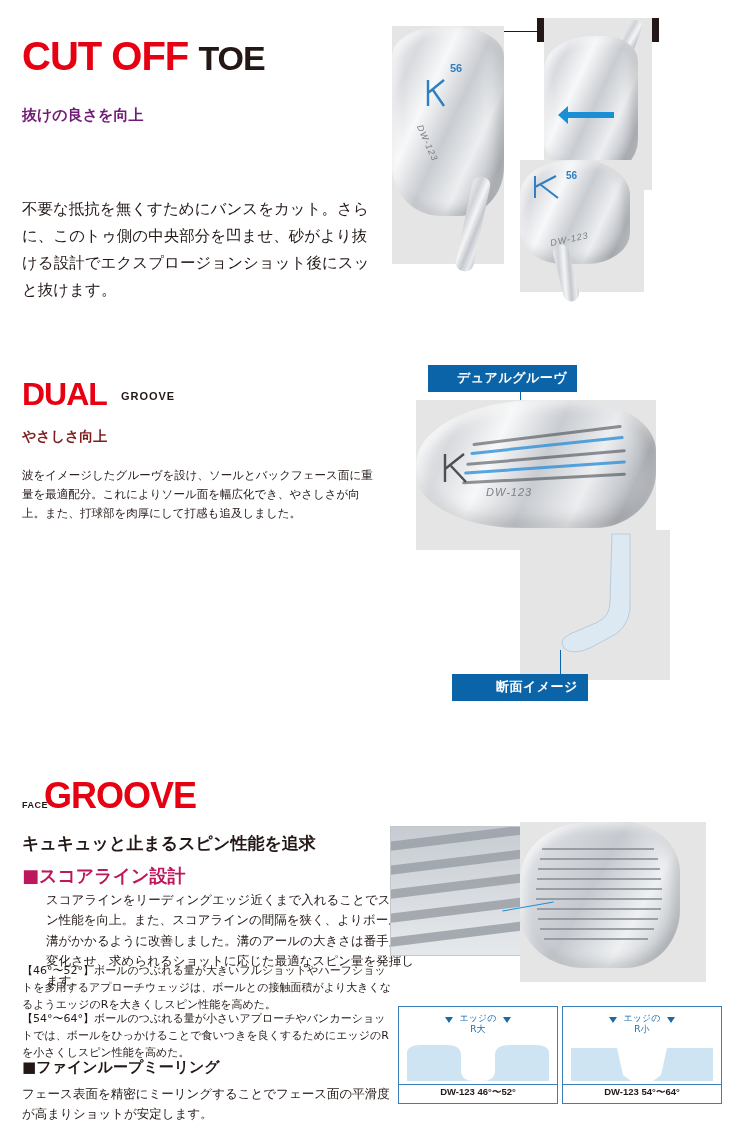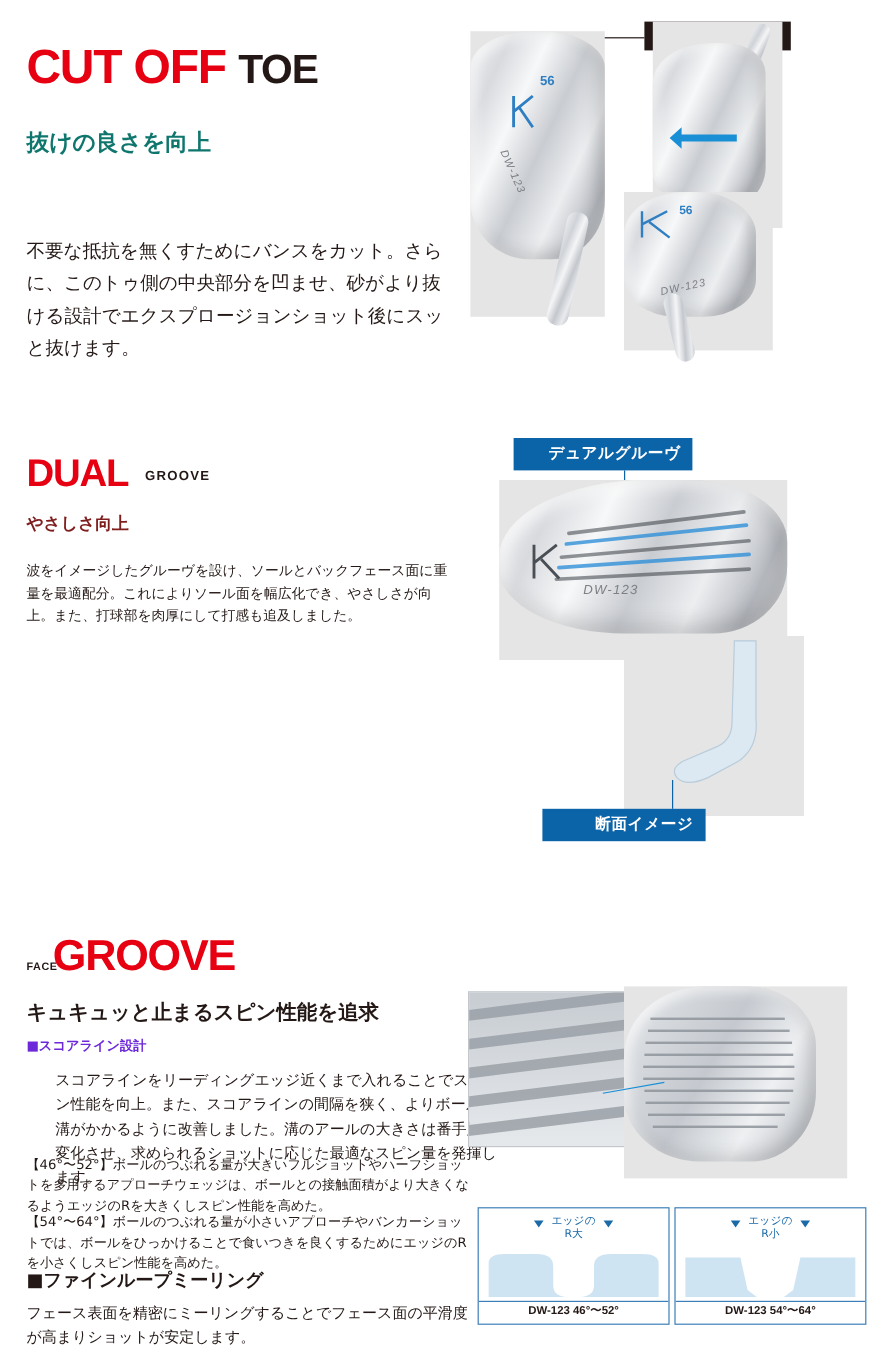--- a/index.html
+++ b/index.html
@@ -13,21 +13,21 @@
   .page{position:relative;width:730px;height:1131px;overflow:hidden;}
 
   
   .abs{position:absolute;}
   .jp{font-family:"DejaVu Sans", sans-serif;}
 
   
   .s1-title{left:22px;top:36px;font-size:40px;font-weight:bold;letter-spacing:-1px;line-height:1;}
   .s1-title .red{color:#e60012;}
   .s1-title .blk{color:#231815;font-size:34px;}
-  .s1-sub{left:22px;top:106px;font-size:19px;font-weight:bold;color:#0f766e;letter-spacing:0px;}
+  .s1-sub{left:22px;top:106px;font-size:15px;font-weight:bold;color:#701a75;letter-spacing:0px;}
   .s1-body{left:22px;top:196px;width:350px;font-size:15.5px;line-height:1.75;color:#231815;}
 
   
   .callout-cut{left:537px;top:18px;background:#231815;color:#ffffff;font-size:12px;font-weight:bold;padding:3px 8px 4px 8px;letter-spacing:1px;}
   .callout-line{left:455px;top:31px;width:82px;height:1px;background:#231815;}
   .callout-line2{left:455px;top:31px;width:1px;height:20px;background:#231815;}
   .callout-dot{left:452px;top:48px;width:6px;height:6px;border-radius:50%;background:#231815;}
 
   
   .s2-title{left:22px;top:378px;font-size:32px;font-weight:bold;color:#e60012;letter-spacing:-1px;line-height:1;}
@@ -38,21 +38,21 @@
   .label-blue{background:#0b63a8;color:#ffffff;font-size:13px;font-weight:bold;padding:4px 10px 5px 10px;letter-spacing:0.5px;}
   .label-dual{left:428px;top:365px;padding-left:29px;}
   .label-section{left:452px;top:674px;padding-left:44px;}
   .lbl-line-dual{left:520px;top:392px;width:1px;height:22px;background:#0b63a8;}
   .lbl-line-sec{left:560px;top:650px;width:1px;height:24px;background:#0b63a8;}
 
   
   .s3-face{left:22px;top:800px;font-size:9px;font-weight:bold;color:#231815;letter-spacing:0.5px;}
   .s3-title{left:44px;top:778px;font-size:36px;font-weight:bold;color:#e60012;letter-spacing:-1px;line-height:1;}
   .s3-sub{left:22px;top:832px;font-size:17px;font-weight:bold;color:#231815;}
-  .s3-h1{left:22px;top:864px;font-size:11px;font-weight:bold;color:#6d28d9;}
+  .s3-h1{left:22px;top:864px;font-size:18px;font-weight:bold;color:#be185d;}
   .s3-p1{left:22px;top:890px;width:370px;font-size:12.5px;line-height:1.62;color:#231815;margin-left:24px;}
   .s3-p2{left:22px;top:962px;width:370px;font-size:11px;line-height:1.55;color:#231815;}
   .s3-p3{left:22px;top:1010px;width:370px;font-size:11px;line-height:1.55;color:#231815;}
   .s3-h2{left:22px;top:1058px;font-size:15px;font-weight:bold;color:#231815;}
   .s3-p4{left:22px;top:1084px;width:370px;font-size:12.5px;line-height:1.6;color:#231815;}
 
   
   .photo{position:absolute;background:#e5e5e5;}
   .metal{background:linear-gradient(115deg,#f2f3f5 0%,#d8dade 18%,#f7f8f9 34%,#c9ccd1 52%,#eceef0 70%,#b9bcc2 86%,#e6e8ea 100%);}
   .metal2{background:linear-gradient(100deg,#eceef0 0%,#cfd2d7 25%,#f4f5f6 45%,#c4c7cd 65%,#e9ebee 85%,#bfc2c8 100%);}

